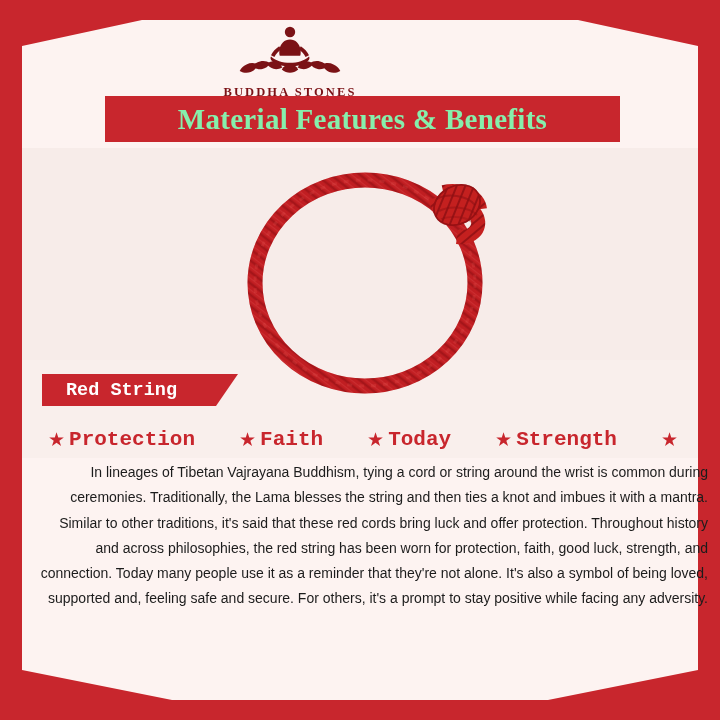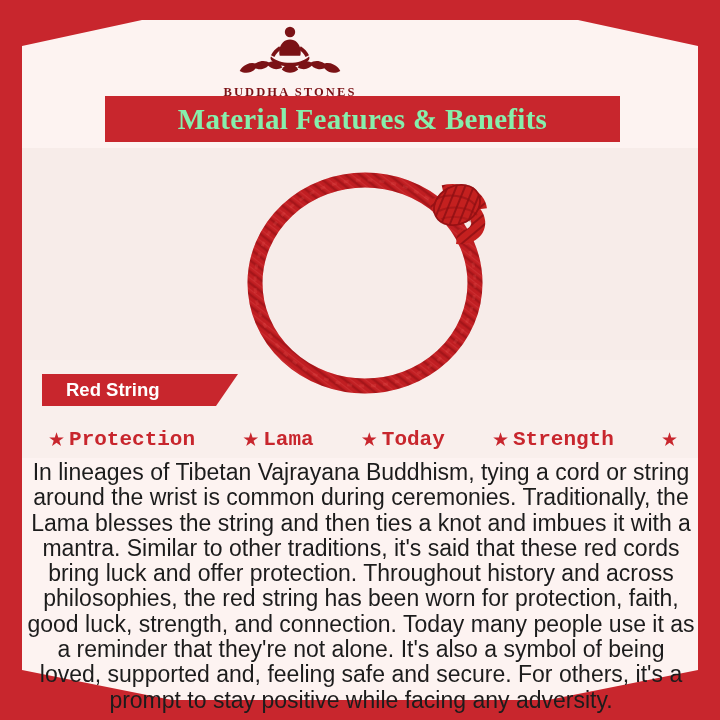--- a/index.html
+++ b/index.html
@@ -118,21 +118,21 @@
     height: 32px; min-width: 196px;
     background: #c8262d;
     display: flex; align-items: center;
     padding: 0 40px 0 24px;
     clip-path: polygon(0 0, 100% 0, calc(100% - 22px) 100%, 0 100%);
   }
   .label-tab-text {
     color: #ffffff;
     font-size: 18.5px;
     font-weight: 700;
-    font-family: Liberation Sans, sans-serif;
+    font-family: Liberation Mono, monospace;
     white-space: nowrap;
   }
 
   
   .benefits {
     position: absolute; left: 48px; top: 420px;
     width: 630px; height: 38px;
     display: flex; align-items: center; justify-content: space-between;
   }
   .benefit {
@@ -146,27 +146,27 @@
   }
   .benefit .btxt {
     color: #c8262d;
     font-size: 21px;
     font-weight: 700;
     font-family: Liberation Mono, monospace;
   }
 
   
   .body-text {
-    position: absolute; left: 26px; top: 460px;
+    position: absolute; left: 38px; top: 460px;
     width: 670px;
-    font-size: 23px;
+    font-size: 14px;
     line-height: 25.3px;
     color: #1c1c1c;
     font-family: "Liberation Sans", sans-serif;
-    text-align: center;
+    text-align: right;
   }
 </style>
 </head>
 <body>
 
 <div id="page">
 
   <div class="inner-bg"></div>
   <div class="pink-panel"></div>
   <div class="pink-panel-2"></div>
@@ -241,21 +241,21 @@
     <span class="label-tab-text">Red String</span>
   </div>
 
   <div class="benefits">
     <div class="benefit">
       <span class="star">★</span>
       <span class="btxt">Protection</span>
     </div>
     <div class="benefit">
       <span class="star">★</span>
-      <span class="btxt">Lama</span>
+      <span class="btxt">Faith</span>
     </div>
     <div class="benefit">
       <span class="star">★</span>
       <span class="btxt">Today</span>
     </div>
     <div class="benefit">
       <span class="star">★</span>
       <span class="btxt">Strength</span>
     </div>
     <div class="benefit">

